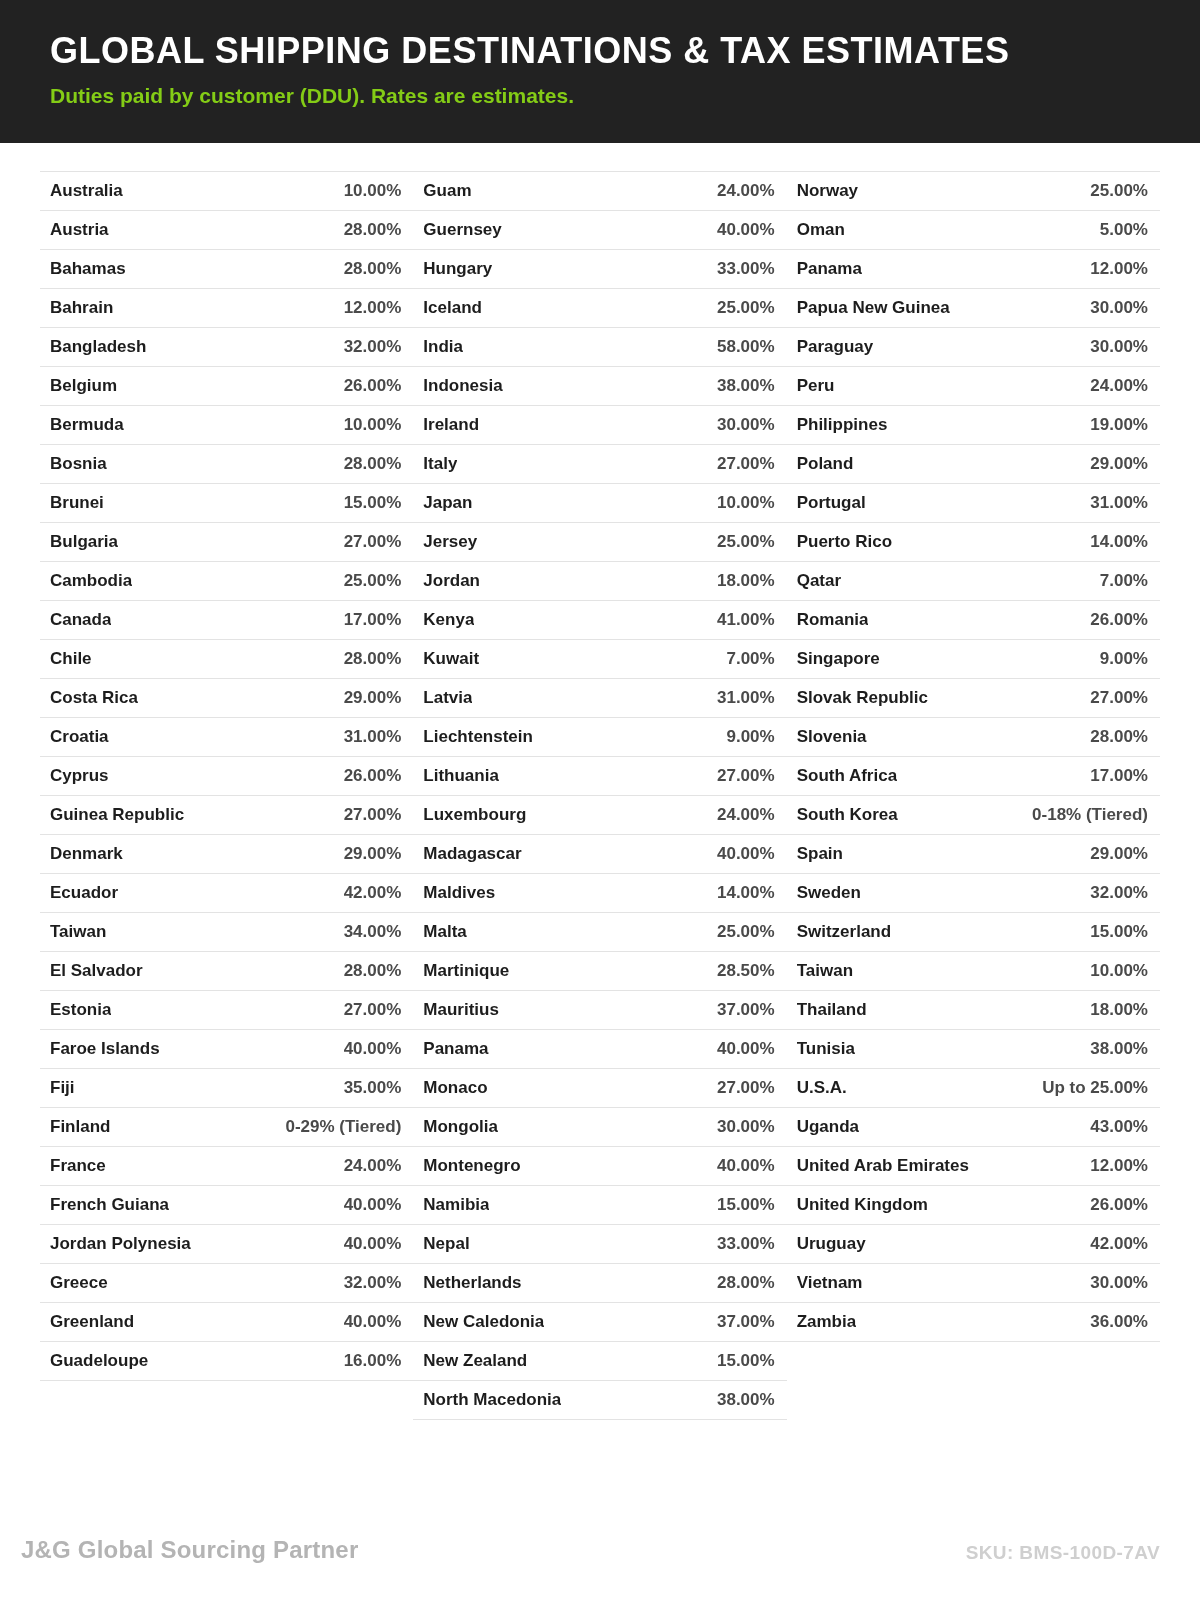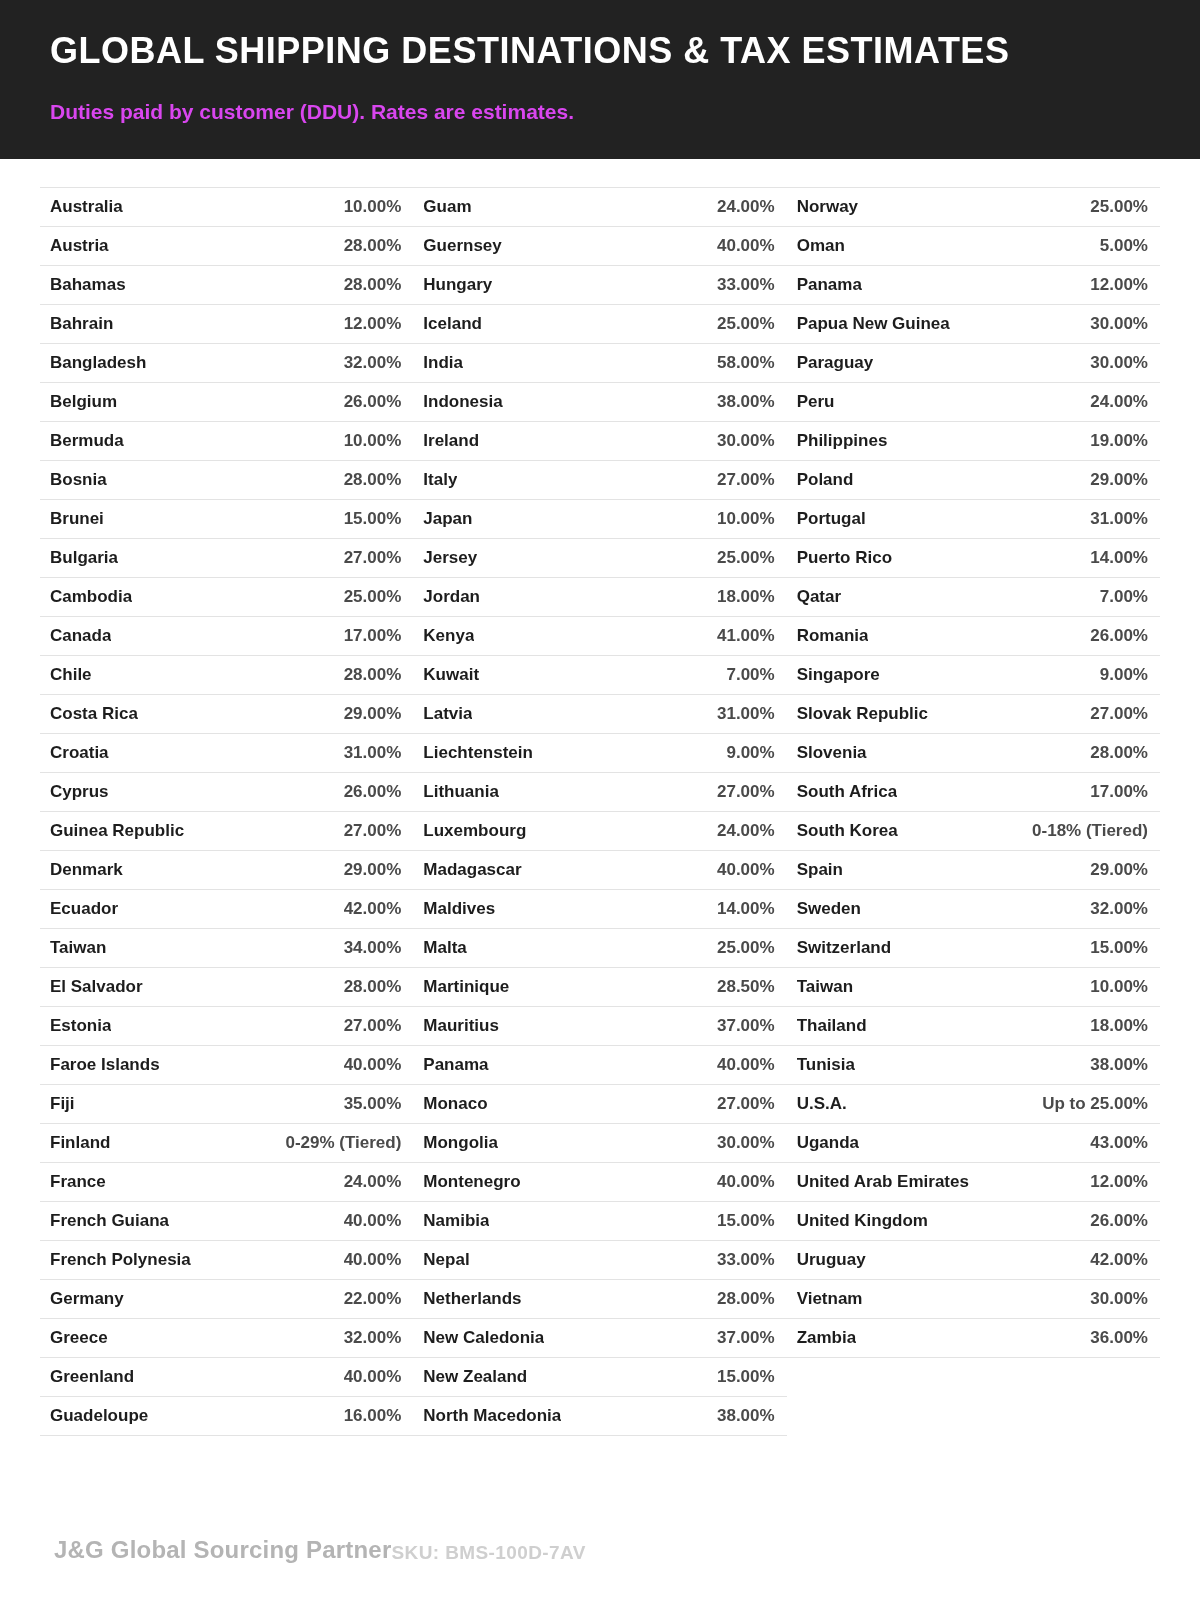--- a/index.html
+++ b/index.html
@@ -32,22 +32,22 @@
     font-size: 36px;
     font-weight: bold;
     letter-spacing: 0.5px;
     color: #ffffff;
     line-height: 1.15;
     margin: 0;
   }
   .header-subtitle {
     font-size: 21px;
     font-weight: bold;
-    color: #d946ef;
-    margin-top: 28px;
+    color: #84cc16;
+    margin-top: 12px;
     line-height: 1.2;
   }
   
   .content {
     flex: 1;
     padding: 28px 40px 0 40px;
     box-sizing: border-box;
   }
   .columns {
     display: flex;
@@ -79,23 +79,23 @@
   }
   .row .rate {
     font-size: 17px;
     font-weight: bold;
     color: #4a4a4a;
     white-space: nowrap;
     text-align: right;
   }
   
   .footer {
-    padding: 0 40px 36px 54px;
+    padding: 0 40px 36px 21px;
     display: flex;
-    justify-content: flex-start;
+    justify-content: space-between;
     align-items: flex-end;
     box-sizing: border-box;
   }
   .footer-brand {
     font-size: 24px;
     font-weight: bold;
     color: #b4b4b4;
     letter-spacing: 0.2px;
   }
   .footer-sku {
@@ -220,26 +220,22 @@
           </div>
           <div class="row">
             <span class="name">France</span>
             <span class="rate">24.00%</span>
           </div>
           <div class="row">
             <span class="name">French Guiana</span>
             <span class="rate">40.00%</span>
           </div>
           <div class="row">
-            <span class="name">French Polynesia</span>
-            <span class="rate">40.00%</span>
-          </div>
-          <div class="row">
-            <span class="name">Germany</span>
-            <span class="rate">22.00%</span>
+            <span class="name">Jordan Polynesia</span>
+            <span class="rate">40.00%</span>
           </div>
           <div class="row">
             <span class="name">Greece</span>
             <span class="rate">32.00%</span>
           </div>
           <div class="row">
             <span class="name">Greenland</span>
             <span class="rate">40.00%</span>
           </div>
           <div class="row">

